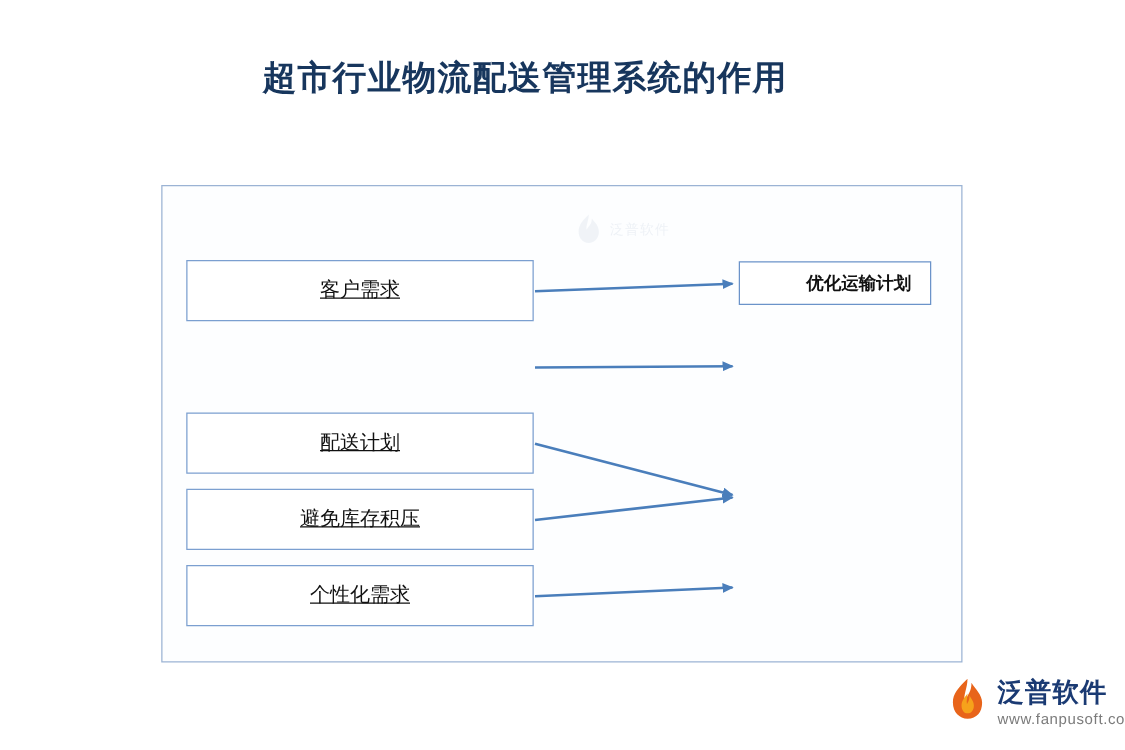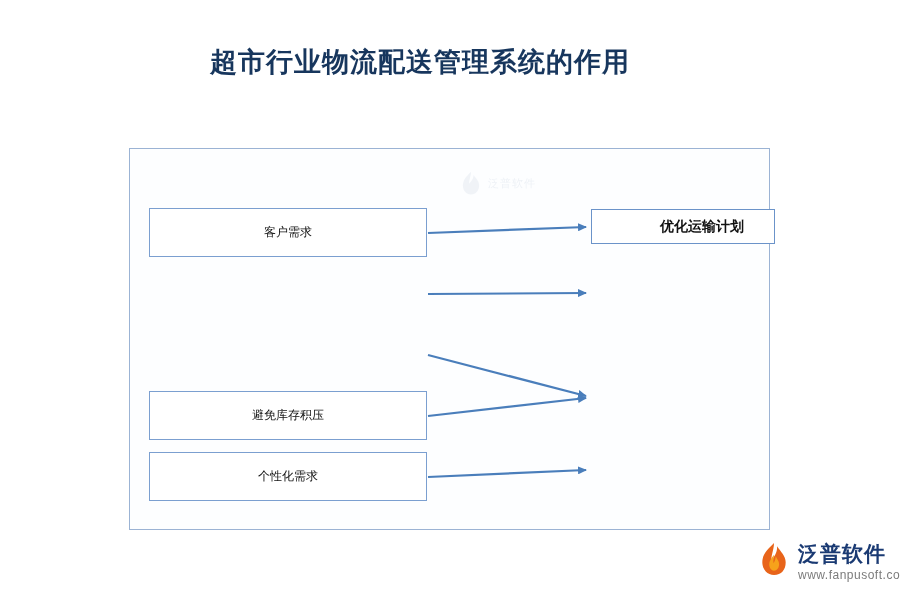--- a/index.html
+++ b/index.html
@@ -74,25 +74,26 @@
     background: #ffffff;
     display: flex;
     align-items: center;
     justify-content: center;
     font-family: "DejaVu Sans", "Liberation Sans", sans-serif;
     color: #111111;
   }
   .node.left {
     width: 278px;
     height: 49px;
-    font-size: 12px;
+    font-size: 16px;
     left: 149px;
+    text-decoration: underline;
   }
   .node.right {
-    width: 184px;
+    width: 154px;
     height: 35px;
     font-size: 14px;
     font-weight: bold;
     left: 591px;
     border-color: #6b93c9;
     padding-left: 38px;
   }
   .arrows {
     position: absolute;
     left: 0;
@@ -147,20 +148,23 @@
   <div class="watermark-inner">
     <svg class="wm-mark" viewBox="0 0 32 32">
       <path d="M16 2 C10 8 6 12 6 19 C6 25 10 30 16 30 C22 30 26 25 26 19 C26 13 22 10 19 6 C19 12 16 13 14 17 C13 13 16 8 16 2 Z" fill="#c3cfdf"></path>
     </svg>
     <span class="wm-text">泛普软件</span>
   </div>
 
   <div class="node left" style="top:208px;">
     <span>客户需求</span>
   </div>
+  <div class="node left" style="top:330px;">
+    <span>配送计划</span>
+  </div>
   <div class="node left" style="top:391px;">
     <span>避免库存积压</span>
   </div>
   <div class="node left" style="top:452px;">
     <span>个性化需求</span>
   </div>
 
   <div class="node right" style="top:209px;">
     <span>优化运输计划</span>
   </div>

